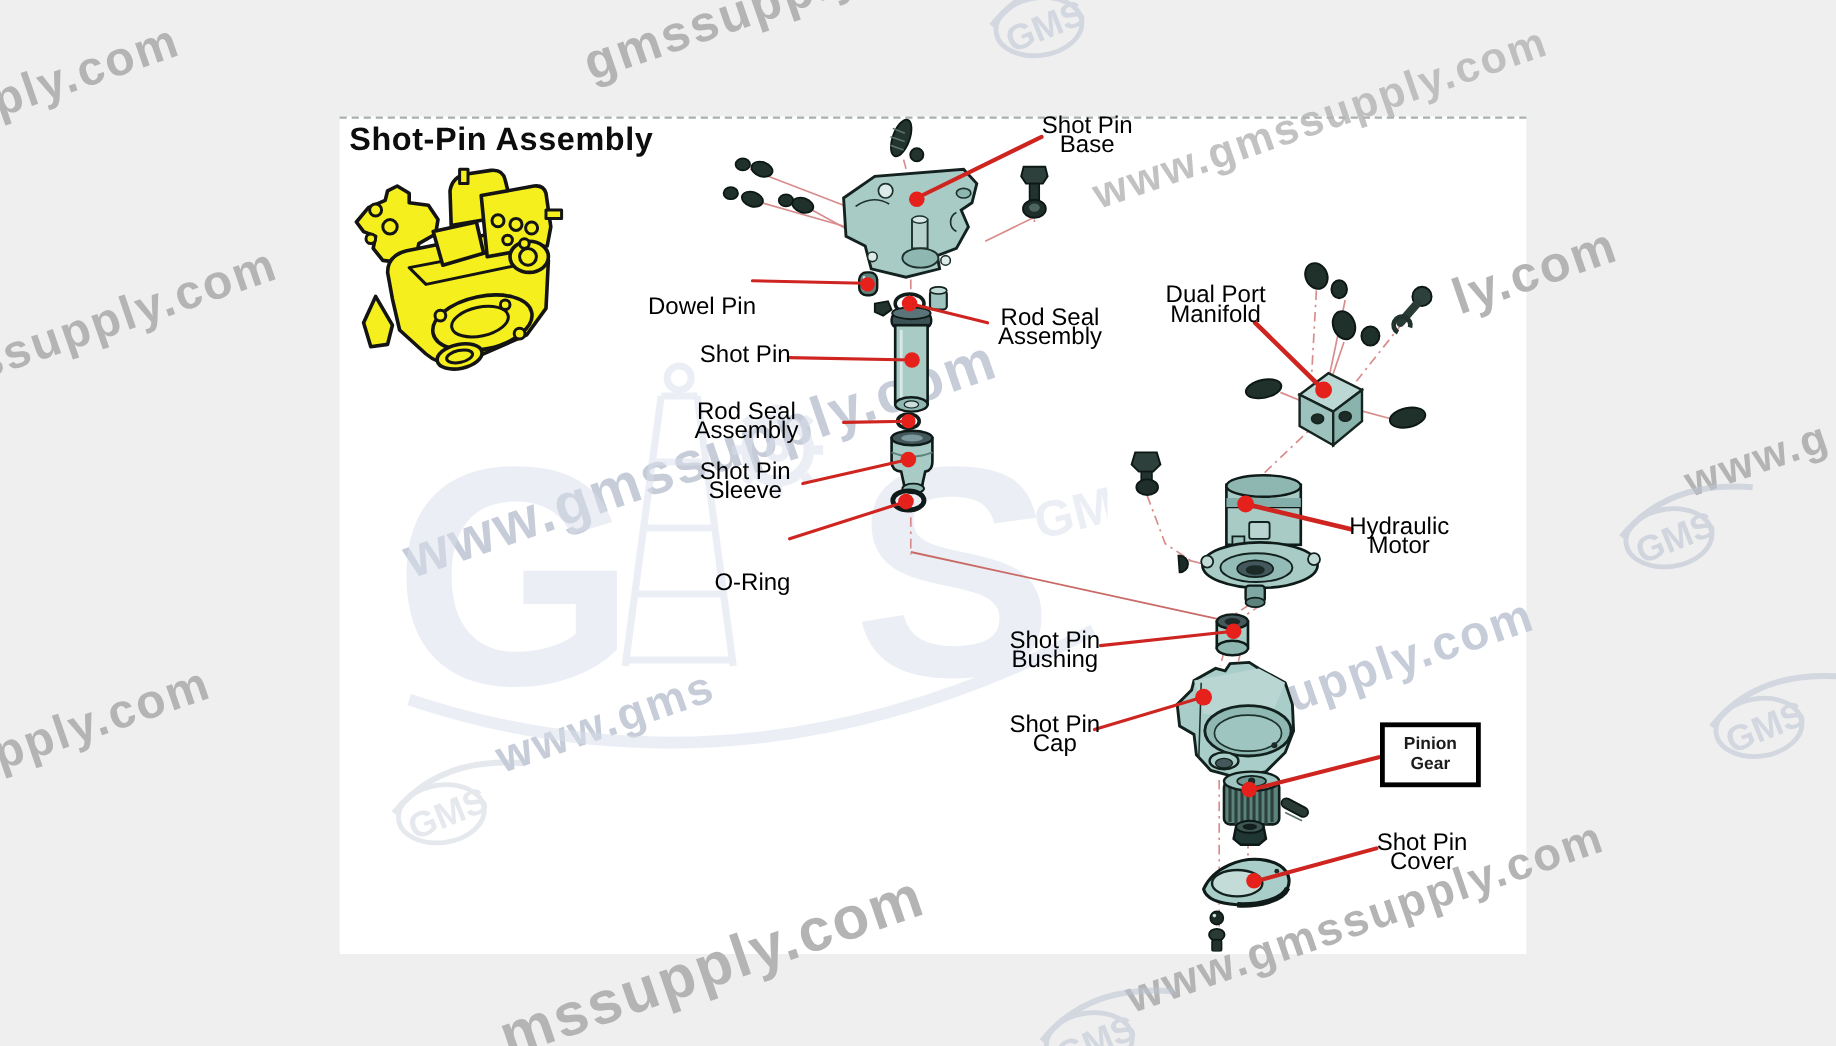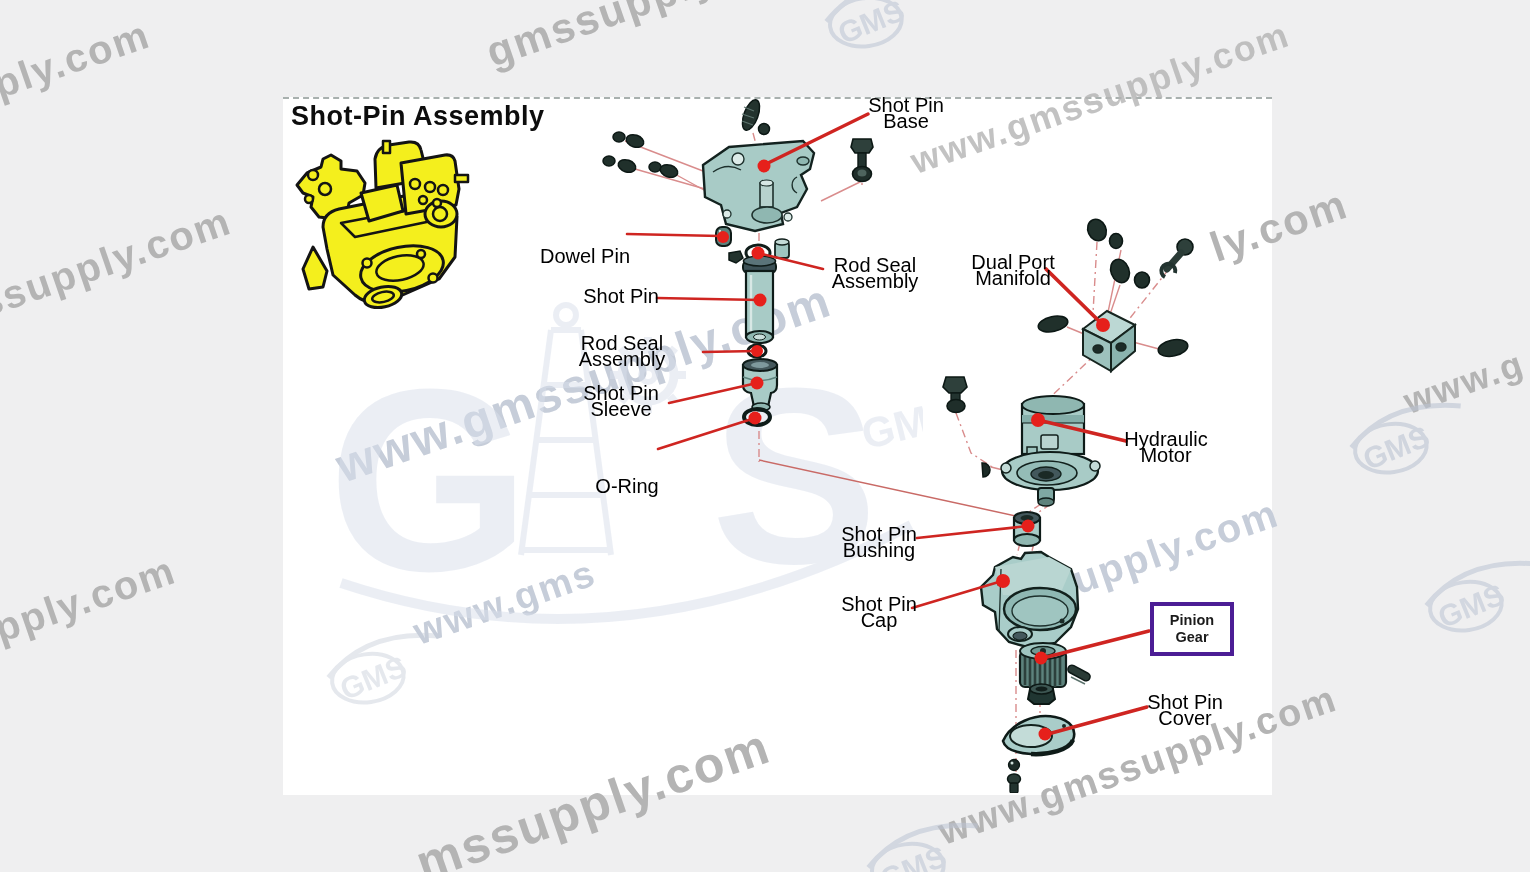--- a/index.html
+++ b/index.html
@@ -28,21 +28,21 @@
     position:absolute;left:8px;top:4px;
     font-size:27px;font-weight:700;letter-spacing:.5px;color:#0d0d0d;
   }
   .lbl{
     position:absolute;font-weight:400;font-size:20px;line-height:16px;
     color:#000000;text-align:center;white-space:pre-line;
     transform:translateX(-50%);z-index:3;
   }
   #pinion-box{
     position:absolute;left:867px;top:505px;width:76px;height:46px;
-    border:4px solid #4c1d95;background:#ffffff;z-index:3;
+    border:4px solid #000000;background:#ffffff;z-index:3;
     display:flex;align-items:center;justify-content:center;
     font-weight:700;font-size:14.5px;line-height:17px;color:#1b1b1b;
     text-align:center;white-space:pre-line;
   }
   svg text{font-family:"Liberation Sans",sans-serif;}
 </style>
 </head>
 <body>
 
 <div id="canvas-bg"></div>
@@ -372,21 +372,21 @@
 Base</div>
   <div class="lbl" style="left:302px;top:128px;margin-top:23px;">Dowel Pin</div>
   <div class="lbl" style="left:592px;top:160px;">Rod Seal
 Assembly</div>
   <div class="lbl" style="left:338px;top:191px;">Shot Pin</div>
   <div class="lbl" style="left:339px;top:238px;">Rod Seal
 Assembly</div>
   <div class="lbl" style="left:338px;top:288px;">Shot Pin
 Sleeve</div>
   <div class="lbl" style="left:344px;top:345px;margin-top:36px;">O-Ring</div>
-  <div class="lbl" style="left:730px;top:141px;margin-top:16px;">Dual Port
+  <div class="lbl" style="left:730px;top:141px;">Dual Port
 Manifold</div>
   <div class="lbl" style="left:883px;top:334px;">Hydraulic
 Motor</div>
   <div class="lbl" style="left:596px;top:429px;">Shot Pin
 Bushing</div>
   <div class="lbl" style="left:596px;top:499px;">Shot Pin
 Cap</div>
   <div id="pinion-box">Pinion
 Gear</div>
   <div class="lbl" style="left:902px;top:597px;">Shot Pin

